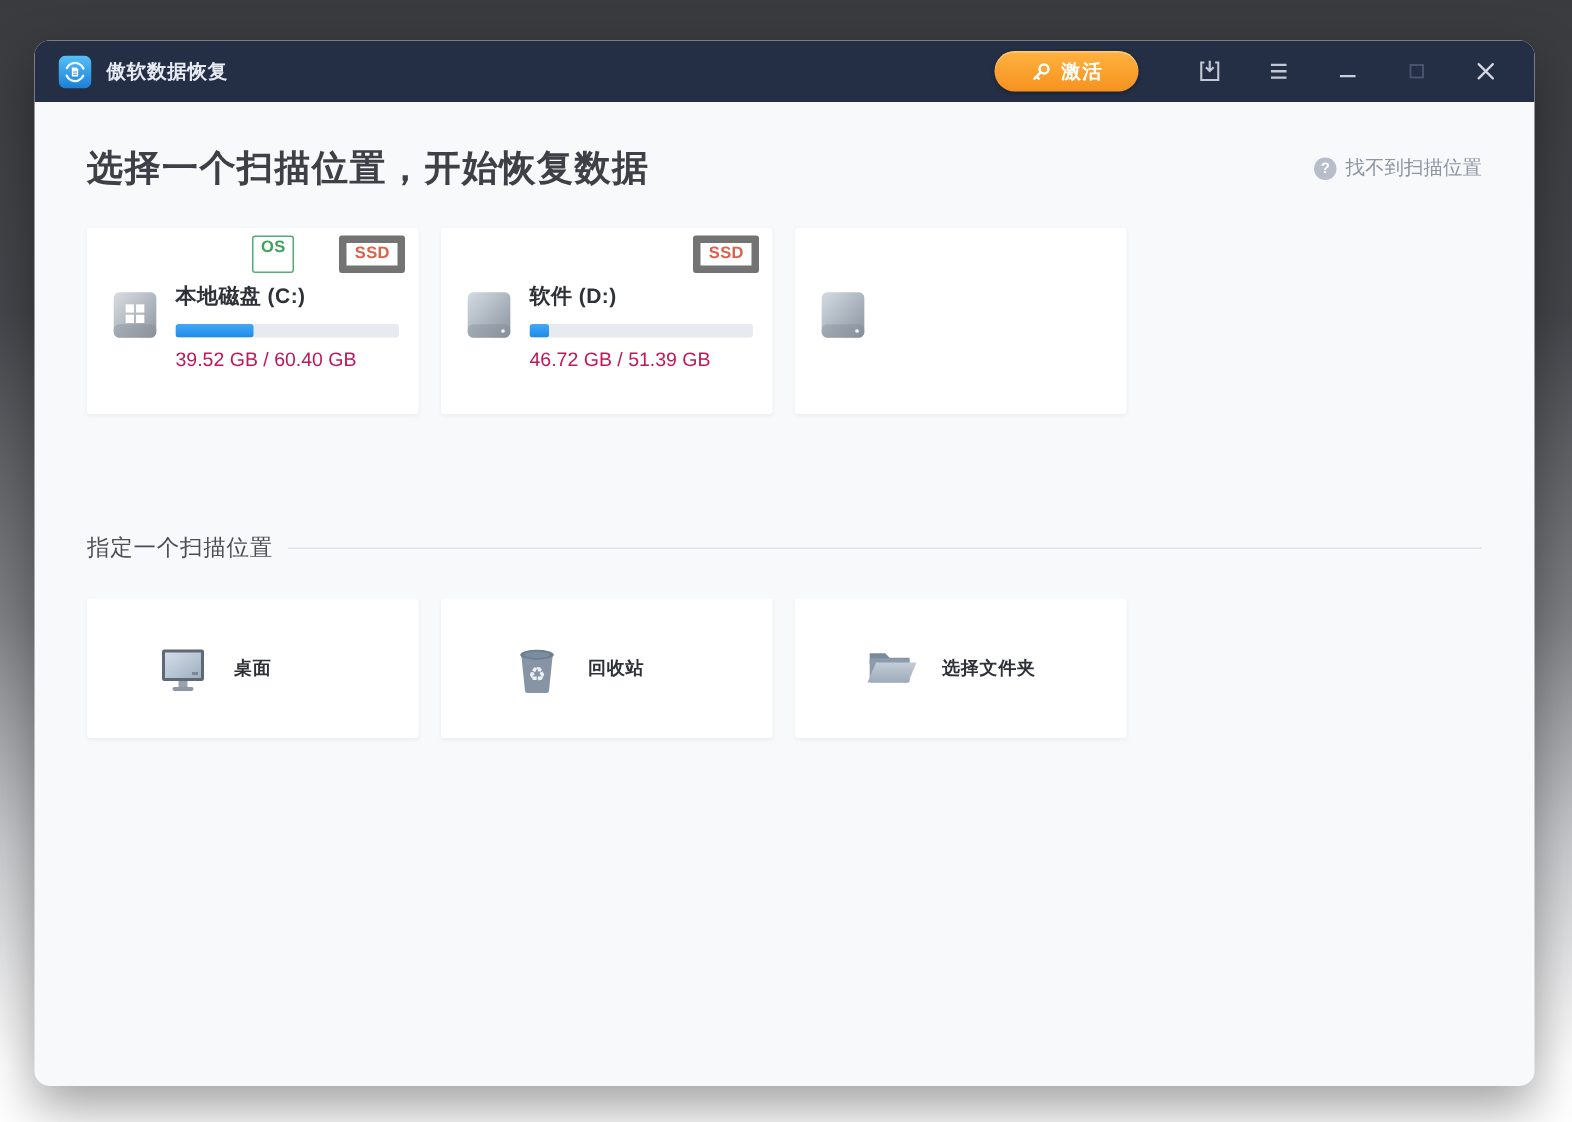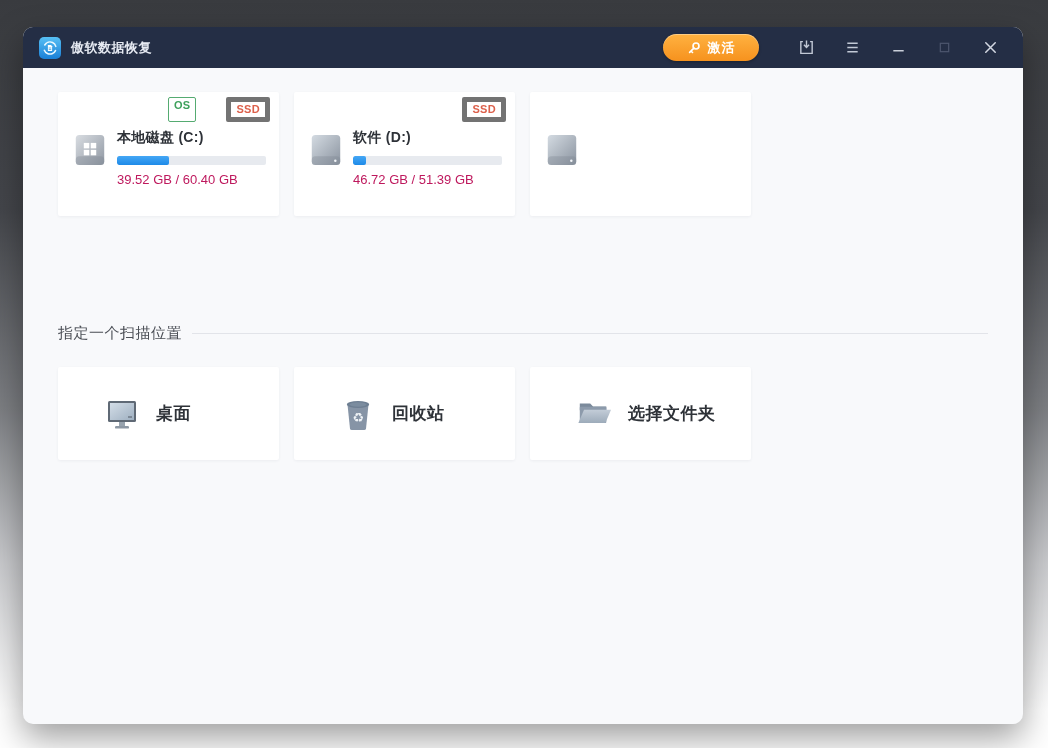--- a/index.html
+++ b/index.html
@@ -22,21 +22,21 @@
   .tbicon{width:34px;height:27px;display:inline-flex;align-items:center;justify-content:center;cursor:pointer;}
   
   .content{padding:0 35px;}
   .head-row{display:flex;align-items:flex-start;margin-top:28px;}
   .page-title{font-size:24px;font-weight:bold;color:#3d4046;margin:0;letter-spacing:1px;}
   .help{margin-left:auto;display:flex;align-items:center;gap:6px;color:#8d95a3;
     font-size:13px;margin-top:7px;cursor:pointer;}
   .qicon{width:15px;height:15px;border-radius:50%;background:#b7bdc9;color:#fff;
     font-size:10px;font-weight:bold;display:inline-flex;align-items:center;justify-content:center;}
   .section-head{display:flex;align-items:center;gap:10px;margin-top:38px;}
-  .section-head.second{margin-top:108px;}
+  .section-head.second{margin-top:80px;}
   .sec-label{font-size:15px;color:#4a4e55;letter-spacing:.5px;white-space:nowrap;}
   .refresh{width:20px;height:20px;display:inline-flex;align-items:center;justify-content:center;cursor:pointer;}
   .rule{flex:1;height:1px;background:#e2e4e9;}
   .cards{display:flex;gap:15px;margin-top:24px;}
   
   .drive-card{position:relative;width:221px;height:124px;background:#fff;border-radius:2px;
     box-shadow:0 1px 3px rgba(40,50,70,.06);cursor:pointer;box-sizing:border-box;}
   .badges{position:absolute;top:5px;right:9px;display:flex;gap:7px;}
   .badge{font-size:11px;line-height:15px;padding:0 5px;border-radius:2px;background:#fff;
     font-weight:bold;letter-spacing:.3px;}
@@ -47,21 +47,21 @@
   .drive-info{flex:1;min-width:0;}
   .drive-name{font-size:14px;font-weight:bold;color:#2e3238;letter-spacing:.3px;}
   .bar{margin-top:9px;height:9px;background:#e7eaef;border-radius:2px;overflow:hidden;}
   .fill{height:100%;background:linear-gradient(180deg,#45a7f5,#1d8ae8);border-radius:2px;}
   .cap{margin-top:7px;font-size:13px;color:#be185d;}
   
   .loc-card{width:221px;height:93px;background:#fff;border-radius:2px;display:flex;
     align-items:center;padding-left:45px;gap:15px;box-sizing:border-box;cursor:pointer;
     box-shadow:0 1px 3px rgba(40,50,70,.06);}
   .loc-icon{width:38px;height:38px;flex:0 0 auto;display:inline-flex;}
-  .loc-label{font-size:17px;font-weight:bold;color:#2e3238;letter-spacing:.5px;}
+  .loc-label{font-size:12px;font-weight:bold;color:#2e3238;letter-spacing:.5px;}
 </style>
 </head>
 <body>
 
 <div class="stage">
   <div class="window">
 
     <div class="titlebar">
       <span class="applogo">
         <svg viewBox="0 0 24 24" width="22" height="22">
@@ -110,20 +110,27 @@
         <span class="tbicon">
           <svg width="17" height="17" viewBox="0 0 18 18" stroke="#d3d8e2" stroke-width="1.6" stroke-linecap="round">
             <path d="M4 4l10 10M14 4L4 14"></path>
           </svg>
         </span>
       </div>
     </div>
 
     <div class="content">
 
+      <div class="head-row">
+        <h1 class="page-title">选择一个扫描位置，开始恢复数据</h1>
+        <div class="help">
+          <span class="qicon">?</span>
+          <span>找不到扫描位置</span>
+        </div>
+      </div>
 
 
       <div class="cards">
 
         <div class="drive-card">
           <div class="badges">
             <span class="badge os">OS</span>
             <span class="badge ssd">SSD</span>
           </div>
           <div class="drive-body">

